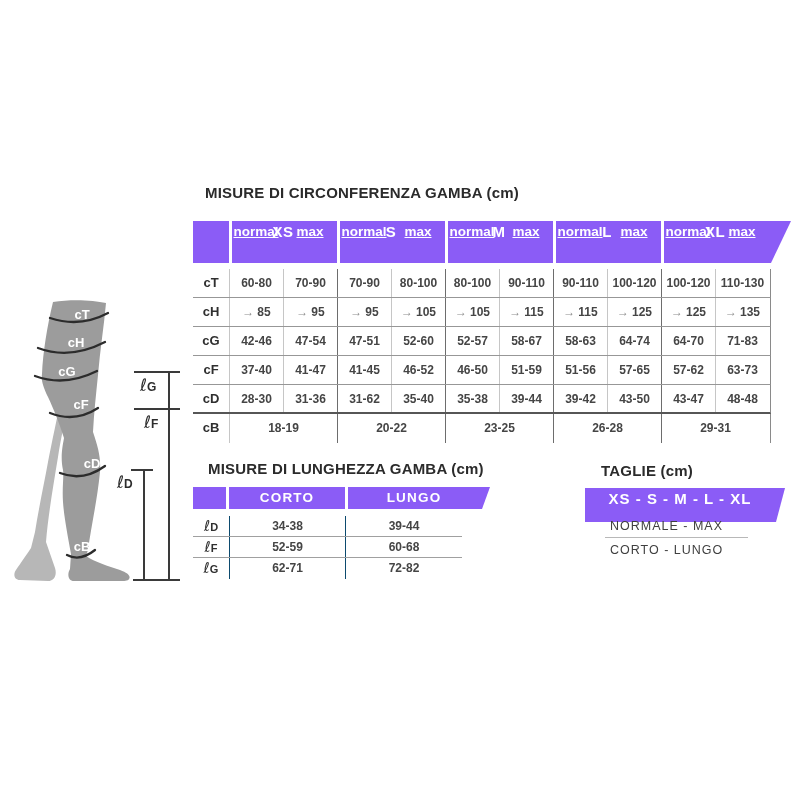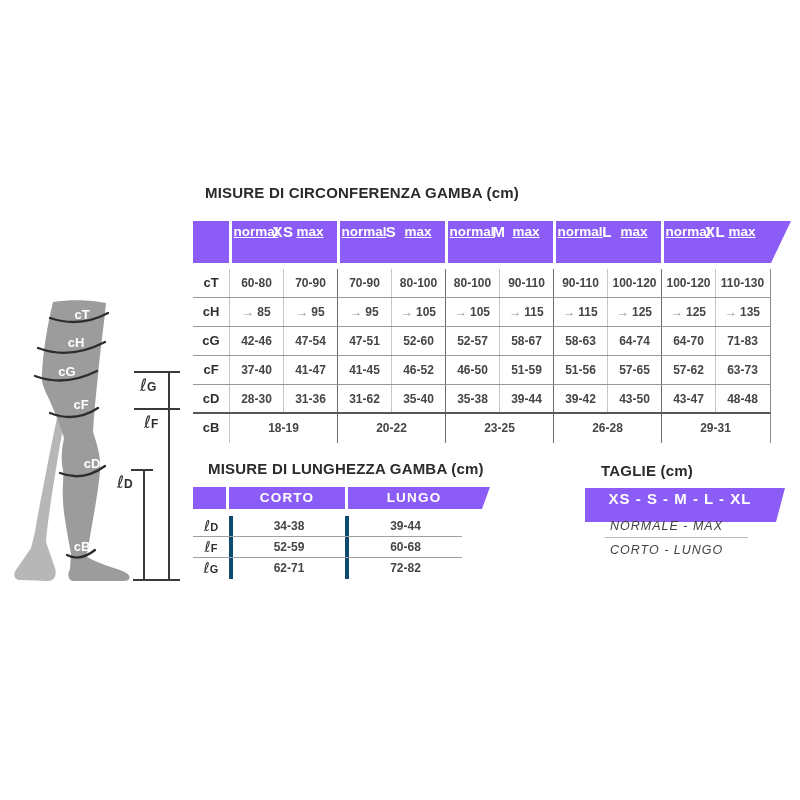--- a/index.html
+++ b/index.html
@@ -40,28 +40,28 @@
   .sep-light { border-left:1px solid #c6c6c6; }
   .sep-dark  { border-left:1px solid #6d6d6d; }
   .arrow { color:#8d8d8d; margin-right:3px; }
 
   
   #len-body { position:absolute; left:193px; top:509px; width:269px; padding-top:7px; }
   .lrow { display:flex; width:269px; height:21px; }
   .lrow.b { border-bottom:1px solid #a0a0a0; }
   .llabel { width:36px; text-align:center; line-height:20px; }
   .lcell { text-align:center; font-size:12px; font-weight:bold; color:#454545; line-height:20px;
-           border-left:4px solid #0c4a6e; }
+           border-left:1px solid #0c4a6e; }
   .lcell.c1 { width:116px; } .lcell.c2 { width:117px; }
 
   .ell { font-family:"DejaVu Sans", sans-serif; font-style:italic; font-size:15px; color:#2f2f2f; }
   .capl { font-size:11px; font-weight:bold; color:#2f2f2f; }
 
   
-  .taglie-line { position:absolute; font-size:12.5px; color:#3f3f3f; letter-spacing:1px; white-space:nowrap;font-style:italic; }
+  .taglie-line { position:absolute; font-size:12.5px; color:#3f3f3f; letter-spacing:1px; white-space:nowrap; }
   #taglie-divider { position:absolute; left:605px; top:537px; width:143px; height:1px; background:#b8b8b8; }
 
   
   .meas-line { position:absolute; background:#3a3a3a; }
   .meas-label { position:absolute; white-space:nowrap; }
   .meas-label .ell2 { font-family:"DejaVu Sans", sans-serif; font-style:italic; font-size:17px; color:#2d2d2d; }
   .meas-label .cap2 { font-size:12px; font-weight:bold; color:#2d2d2d; }
 
   #leg-svg { position:absolute; left:5px; top:292px; }
 </style>

